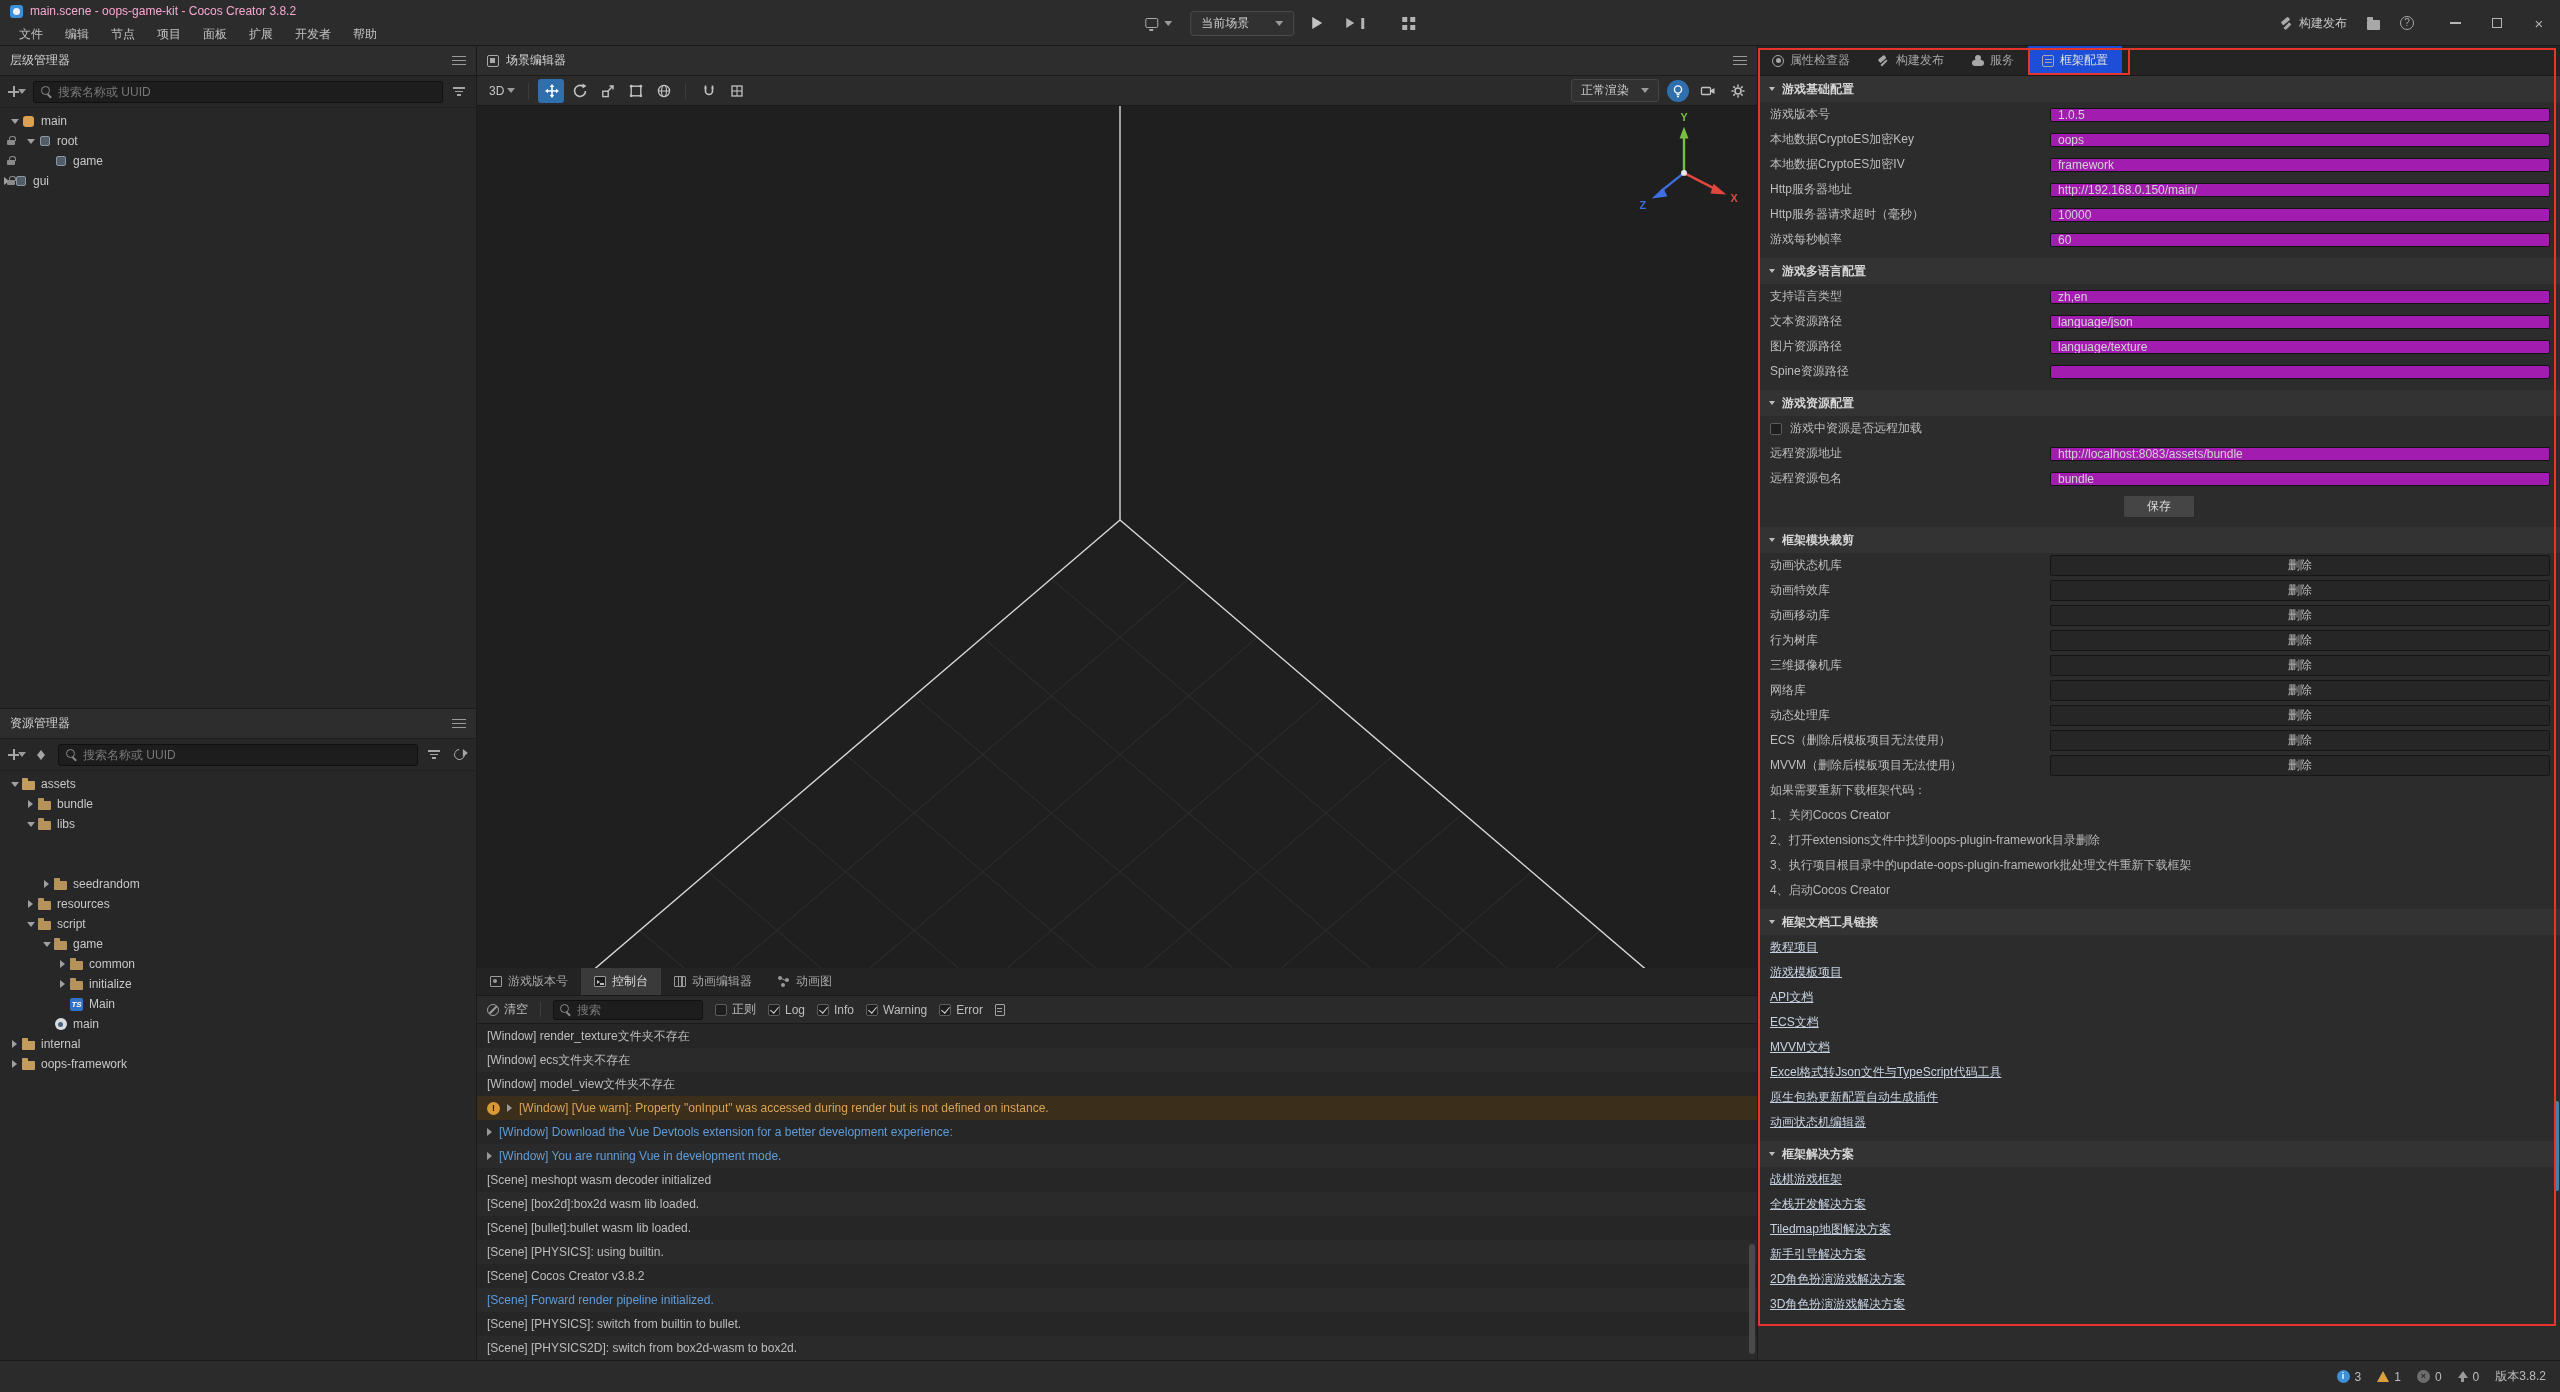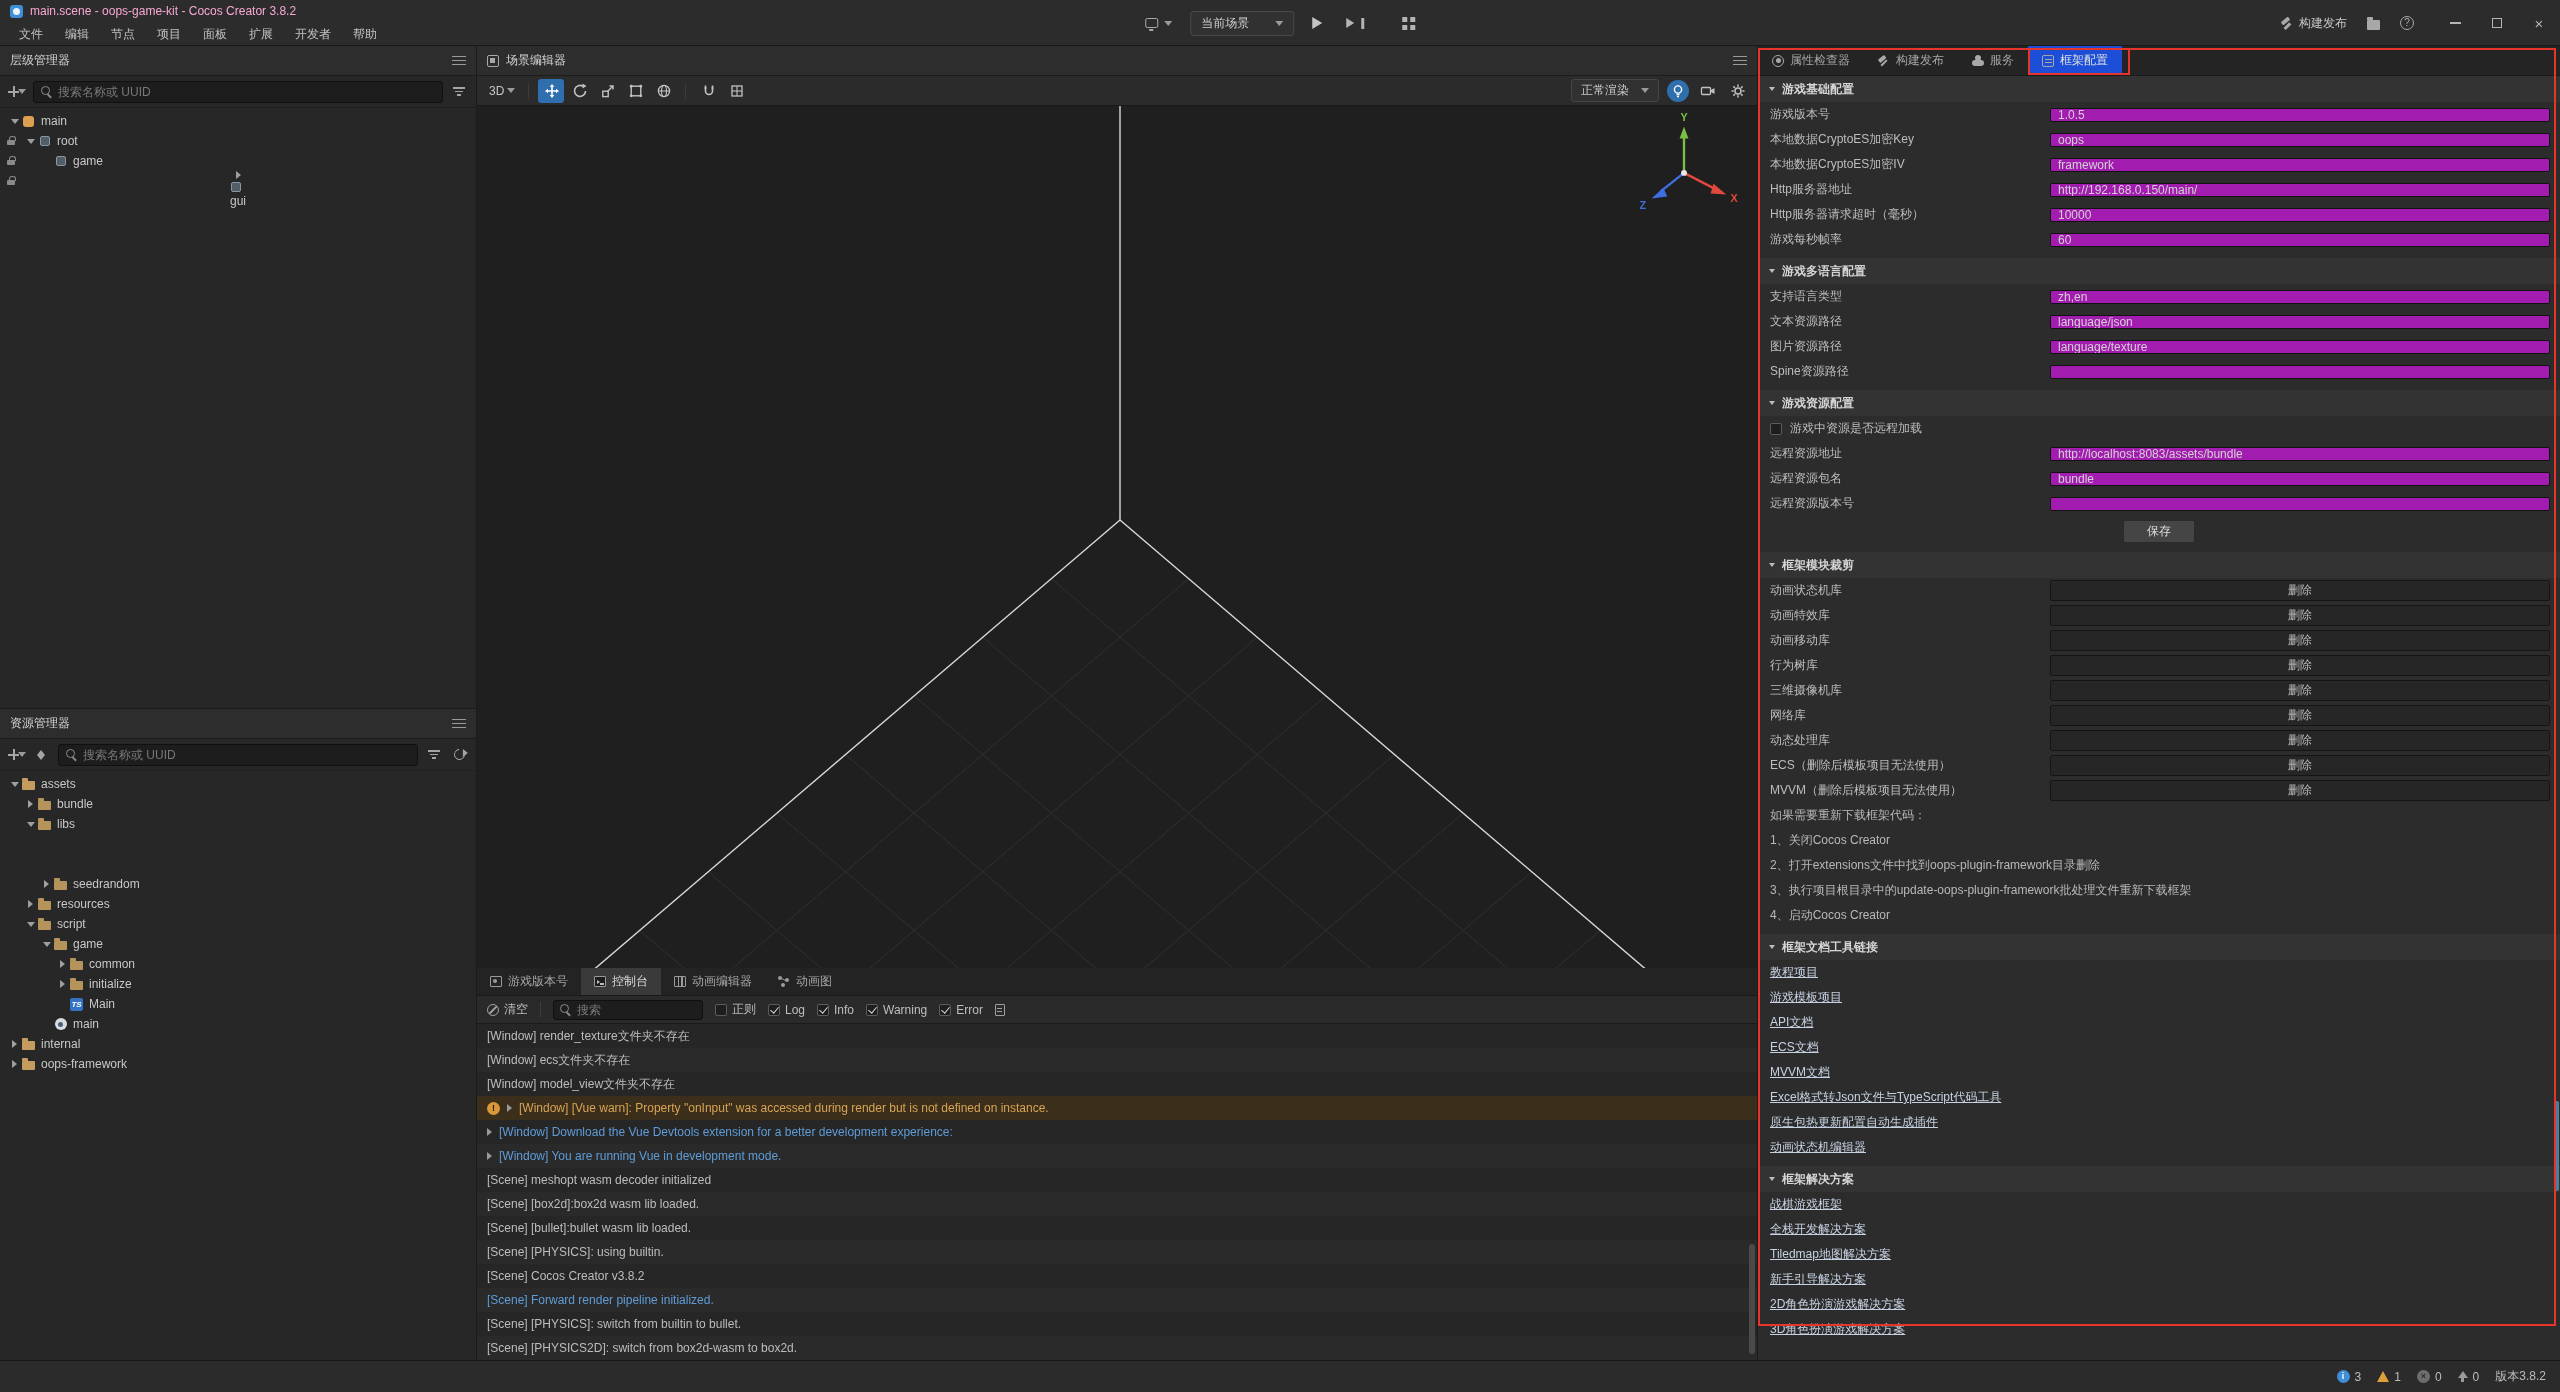--- a/index.html
+++ b/index.html
@@ -313,21 +313,21 @@
               <span class="tr-label">root</span>
             </div>
             <div class="tree-row" style="padding-left: 40px;">
               <span class="lock"></span>
               <span class="tr-arrow"></span>
               <span class="ticon node">
                 <i></i>
               </span>
               <span class="tr-label">game</span>
             </div>
-            <div class="tree-row" style=" flex-direction: column;">
+            <div class="tree-row" style="">
               <span class="lock"></span>
               <span class="tr-arrow">
                 <i class="tri-r"></i>
               </span>
               <span class="ticon node">
                 <i></i>
               </span>
               <span class="tr-label">gui</span>
             </div>
           </div>
@@ -816,24 +816,20 @@
             <span class="p-label">游戏中资源是否远程加载</span>
           </div>
           <div class="prow">
             <span class="p-label">远程资源地址</span>
             <div class="p-value">http://localhost:8083/assets/bundle</div>
           </div>
           <div class="prow">
             <span class="p-label">远程资源包名</span>
             <div class="p-value">bundle</div>
           </div>
-          <div class="prow">
-            <span class="p-label">远程资源版本号</span>
-            <div class="p-value"></div>
-          </div>
           <div class="save-row">
             <div class="save-btn">保存</div>
           </div>
           <div class="sec-head">
             <i class="tri-d sm"></i>
             <span class="sec-title">框架模块裁剪</span>
           </div>
           <div class="prow">
             <span class="p-label">动画状态机库</span>
             <div class="p-btn-del">删除</div>

